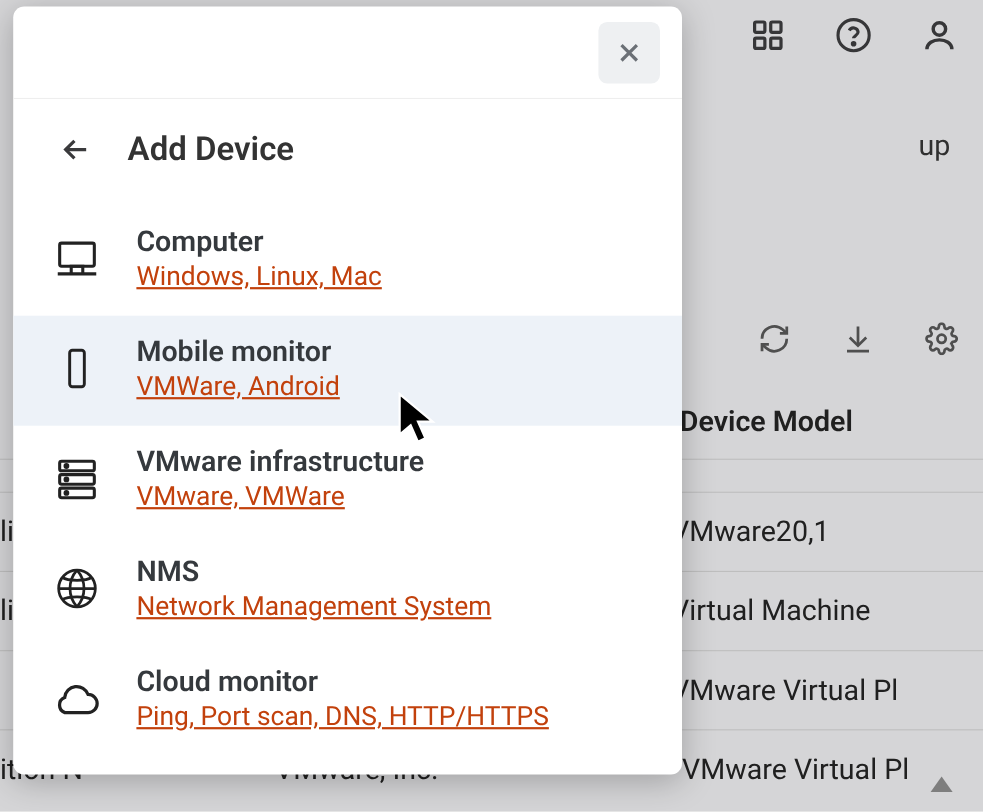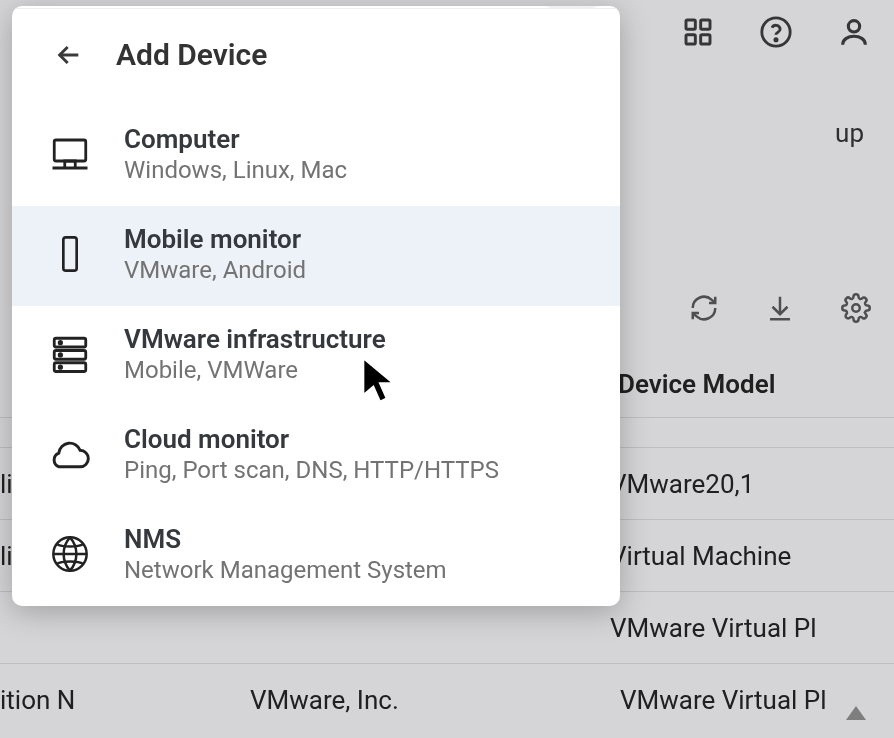--- a/index.html
+++ b/index.html
@@ -69,27 +69,26 @@
     width:0; height:0;
     border-left:10px solid transparent;
     border-right:10px solid transparent;
     border-bottom:14px solid #888;
   }
 
   
   .modal {
     position:absolute;
     left:12px; top:6px;
-    width:608px; height:600px;
+    width:608px; height:698px;
     background:#fff;
     border-radius:10px;
     box-shadow: 0 6px 30px rgba(0,0,0,.25);
     display:flex; flex-direction:column;
     overflow:hidden;
-    justify-content:flex-end;
   }
   .modal-header {
     height:84px;
     display:flex; justify-content:flex-end; align-items:center;
     padding-right:20px;
     border-bottom:1px solid #eee;
   }
   .close-btn {
     width:56px; height:56px;
     background:#eef0f2;
@@ -123,21 +122,21 @@
   }
   .option:hover, .option.hovered { background:#edf2f8; }
   .option .icon-col {
     width:48px; height:48px;
     display:flex; align-items:center; justify-content:center;
     color:#222;
     flex-shrink:0;
   }
   .option .txt-col { display:flex; flex-direction:column; }
   .option .opt-title { font-size:26px; font-weight:600; color:#35393d; }
-  .option .opt-sub { font-size:24px; color:#737373; margin-top:2px; }
+  .option .opt-sub { font-size:24px; color:#c2410c; margin-top:2px;text-decoration:underline; }
 
   
   .cursor {
     position:absolute;
     left:360px; top:355px;
     width:40px; height:50px;
     pointer-events:none;
     z-index:10;
   }
 </style>
@@ -260,67 +259,67 @@
     </div>
 
     <div class="option hovered">
       <div class="icon-col">
         <svg width="40" height="40" viewBox="0 0 24 24" fill="none" stroke="currentColor" stroke-width="1.6">
           <rect x="8" y="2" width="8" height="20" rx="1.5"></rect>
         </svg>
       </div>
       <div class="txt-col">
         <span class="opt-title">Mobile monitor</span>
-        <span class="opt-sub">VMware, Android</span>
+        <span class="opt-sub">VMWare, Android</span>
       </div>
     </div>
 
     <div class="option">
       <div class="icon-col">
         <svg width="42" height="42" viewBox="0 0 24 24" fill="none" stroke="currentColor" stroke-width="1.6">
           <rect x="3" y="3" width="18" height="5" rx="1"></rect>
             <rect x="3" y="10" width="18" height="5" rx="1"></rect>
             <rect x="3" y="17" width="18" height="5" rx="1"></rect>
           <circle cx="6.5" cy="5.5" r="0.7" fill="currentColor"></circle>
             <circle cx="6.5" cy="12.5" r="0.7" fill="currentColor"></circle>
             <circle cx="6.5" cy="19.5" r="0.7" fill="currentColor"></circle>
         </svg>
       </div>
       <div class="txt-col">
         <span class="opt-title">VMware infrastructure</span>
-        <span class="opt-sub">Mobile, VMWare</span>
-      </div>
-    </div>
-
-    <div class="option">
-      <div class="icon-col">
-        <svg width="44" height="44" viewBox="0 0 24 24" fill="none" stroke="currentColor" stroke-width="1.6">
-          <path d="M17.5 19a4.5 4.5 0 000-9 6 6 0 00-11.6 1.5A4 4 0 006 19h11.5z"></path>
-        </svg>
-      </div>
-      <div class="txt-col">
-        <span class="opt-title">Cloud monitor</span>
-        <span class="opt-sub">Ping, Port scan, DNS, HTTP/HTTPS</span>
+        <span class="opt-sub">VMware, VMWare</span>
       </div>
     </div>
 
     <div class="option">
       <div class="icon-col">
         <svg width="40" height="40" viewBox="0 0 24 24" fill="none" stroke="currentColor" stroke-width="1.5">
           <circle cx="12" cy="12" r="10"></circle>
           <path d="M2 12h20"></path>
           <path d="M12 2a15 15 0 010 20"></path>
           <path d="M12 2a15 15 0 000 20"></path>
           <path d="M4 6c3 2 13 2 16 0"></path>
           <path d="M4 18c3-2 13-2 16 0"></path>
         </svg>
       </div>
       <div class="txt-col">
         <span class="opt-title">NMS</span>
         <span class="opt-sub">Network Management System</span>
       </div>
     </div>
+
+    <div class="option">
+      <div class="icon-col">
+        <svg width="44" height="44" viewBox="0 0 24 24" fill="none" stroke="currentColor" stroke-width="1.6">
+          <path d="M17.5 19a4.5 4.5 0 000-9 6 6 0 00-11.6 1.5A4 4 0 006 19h11.5z"></path>
+        </svg>
+      </div>
+      <div class="txt-col">
+        <span class="opt-title">Cloud monitor</span>
+        <span class="opt-sub">Ping, Port scan, DNS, HTTP/HTTPS</span>
+      </div>
+    </div>
   </div>
 </div>
 
 <svg class="cursor" viewBox="0 0 24 30">
   <path d="M2 2 L2 24 L8 19 L12 28 L16 26 L12 17 L20 17 Z" fill="black" stroke="white" stroke-width="1.2"></path>
 </svg>
 
 </body></html>

